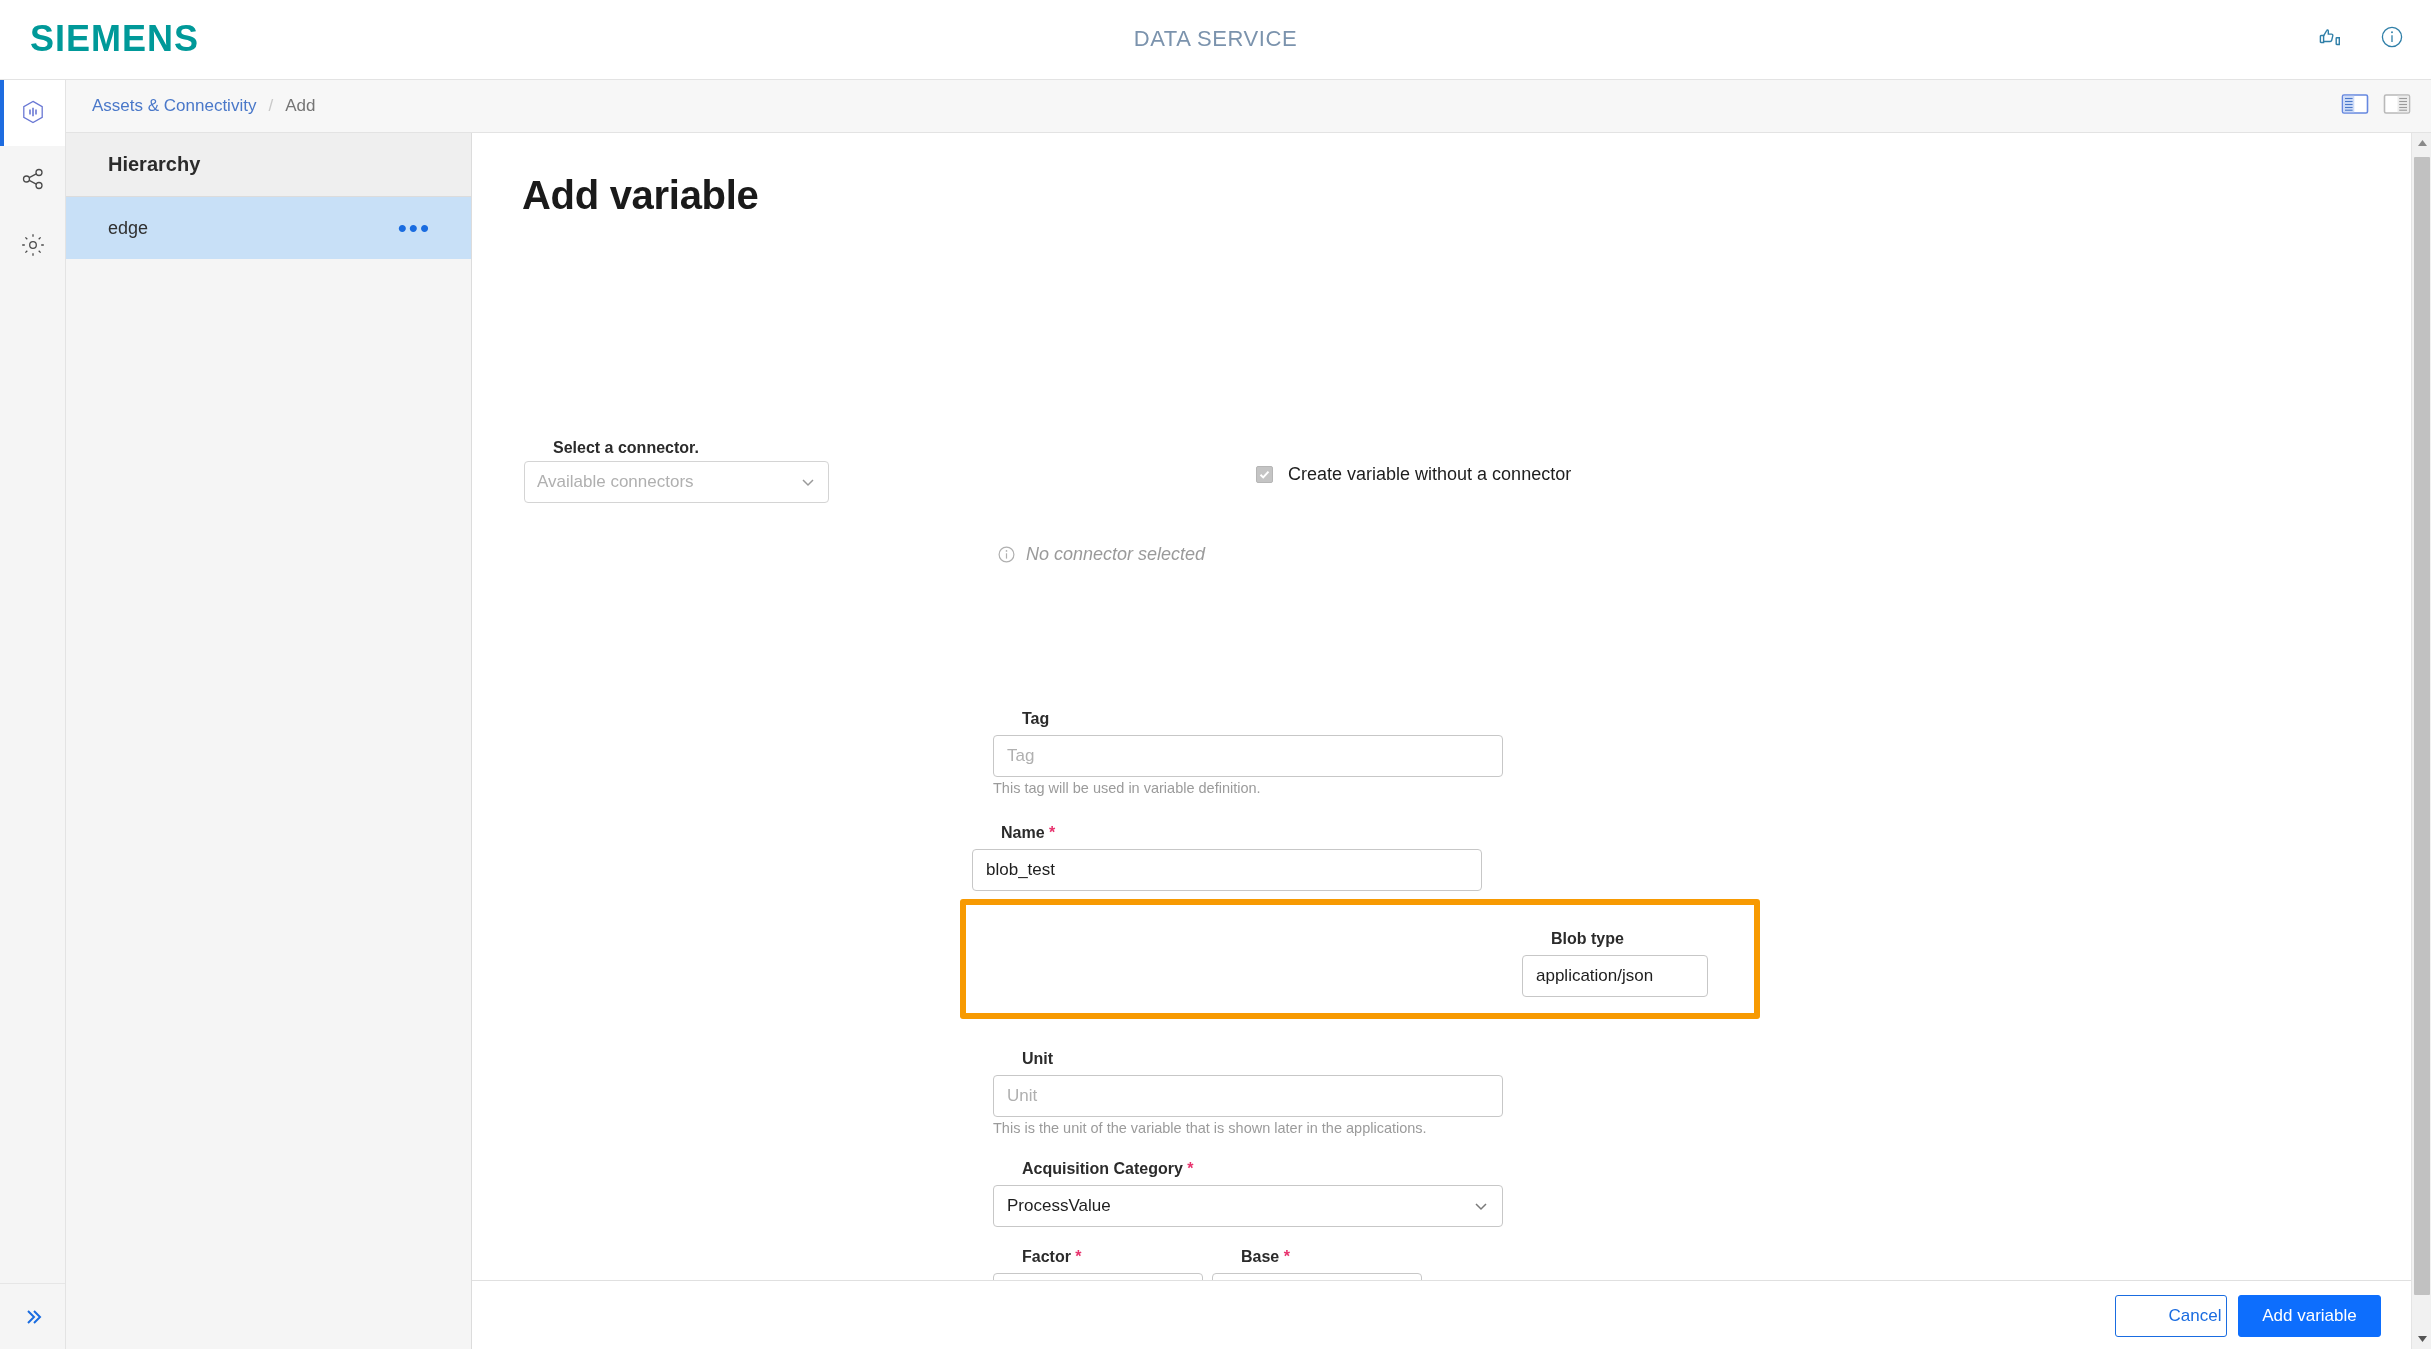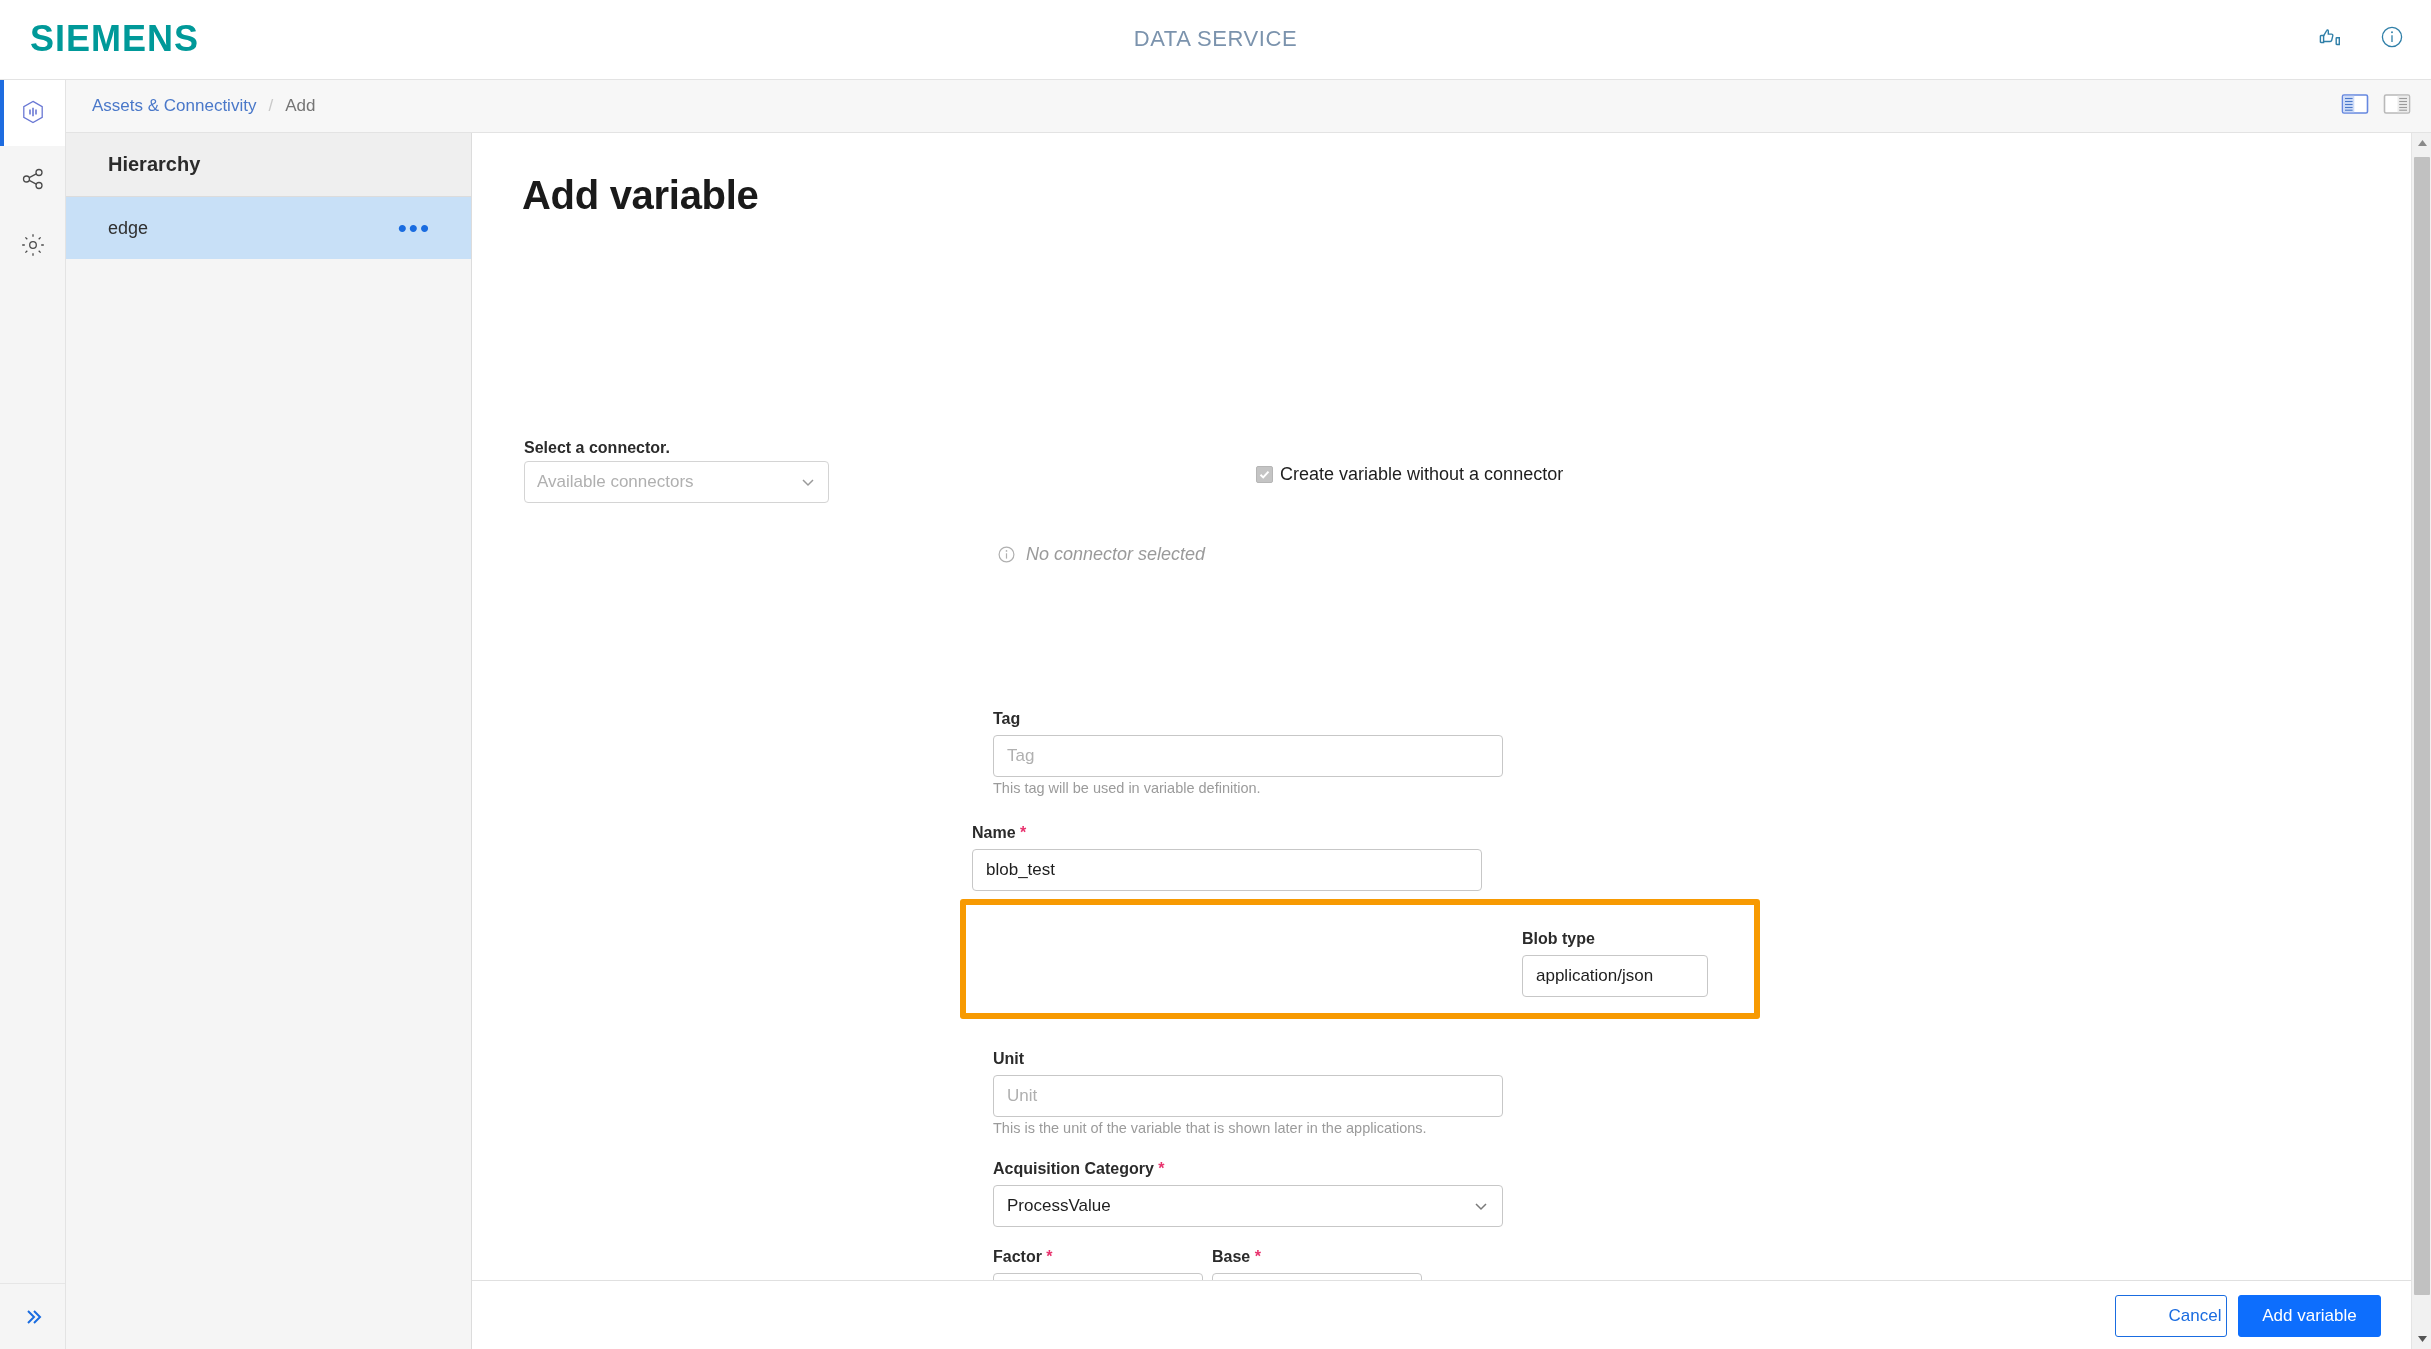--- a/index.html
+++ b/index.html
@@ -118,39 +118,39 @@
     width: 1939px; height: 1147px;
     background: #ffffff;
     overflow: hidden;
   }
   .page-title {
     position: absolute; left: 50px; top: 40px;
     font-size: 40px; font-weight: bold; color: #1a1a1a;
     letter-spacing: -.3px;
   }
 
-  .lbl { font-size: 16px; font-weight: bold; color: #2b2b2b; }
+  .lbl { font-size: 16px; font-weight: bold; color: #2b2b2b; margin-left: 29px; }
   .req { color: #e8326d; font-weight: bold; }
   .hint { font-size: 14.5px; color: #9b9b9b; line-height: 1.35; }
 
   .sel-conn-lbl { position: absolute; left: 52px; top: 306px; }
   .conn-select {
     position: absolute; left: 52px; top: 328px;
     width: 305px; height: 42px;
     border: 1px solid #d4d4d4; border-radius: 4px;
     background: #fff;
     display: flex; align-items: center; padding: 0 12px;
     cursor: pointer;
   }
   .conn-select .ph { font-size: 17px; color: #b0b0b0; flex: 1; }
   .chev { width: 16px; height: 16px; }
 
   .chk-row {
     position: absolute; left: 784px; top: 331px;
-    display: flex; align-items: center; gap: 7px;
+    display: flex; align-items: center; gap: 15px;
     cursor: pointer;
     justify-content: flex-end;
   }
   .chkbox {
     width: 17px; height: 17px; border-radius: 2px;
     background: #c4c4c4; border: 1px solid #b6b6b6;
     display: flex; align-items: center; justify-content: center;
   }
   .chk-lbl { font-size: 18px; color: #1e1e1e; }
 

